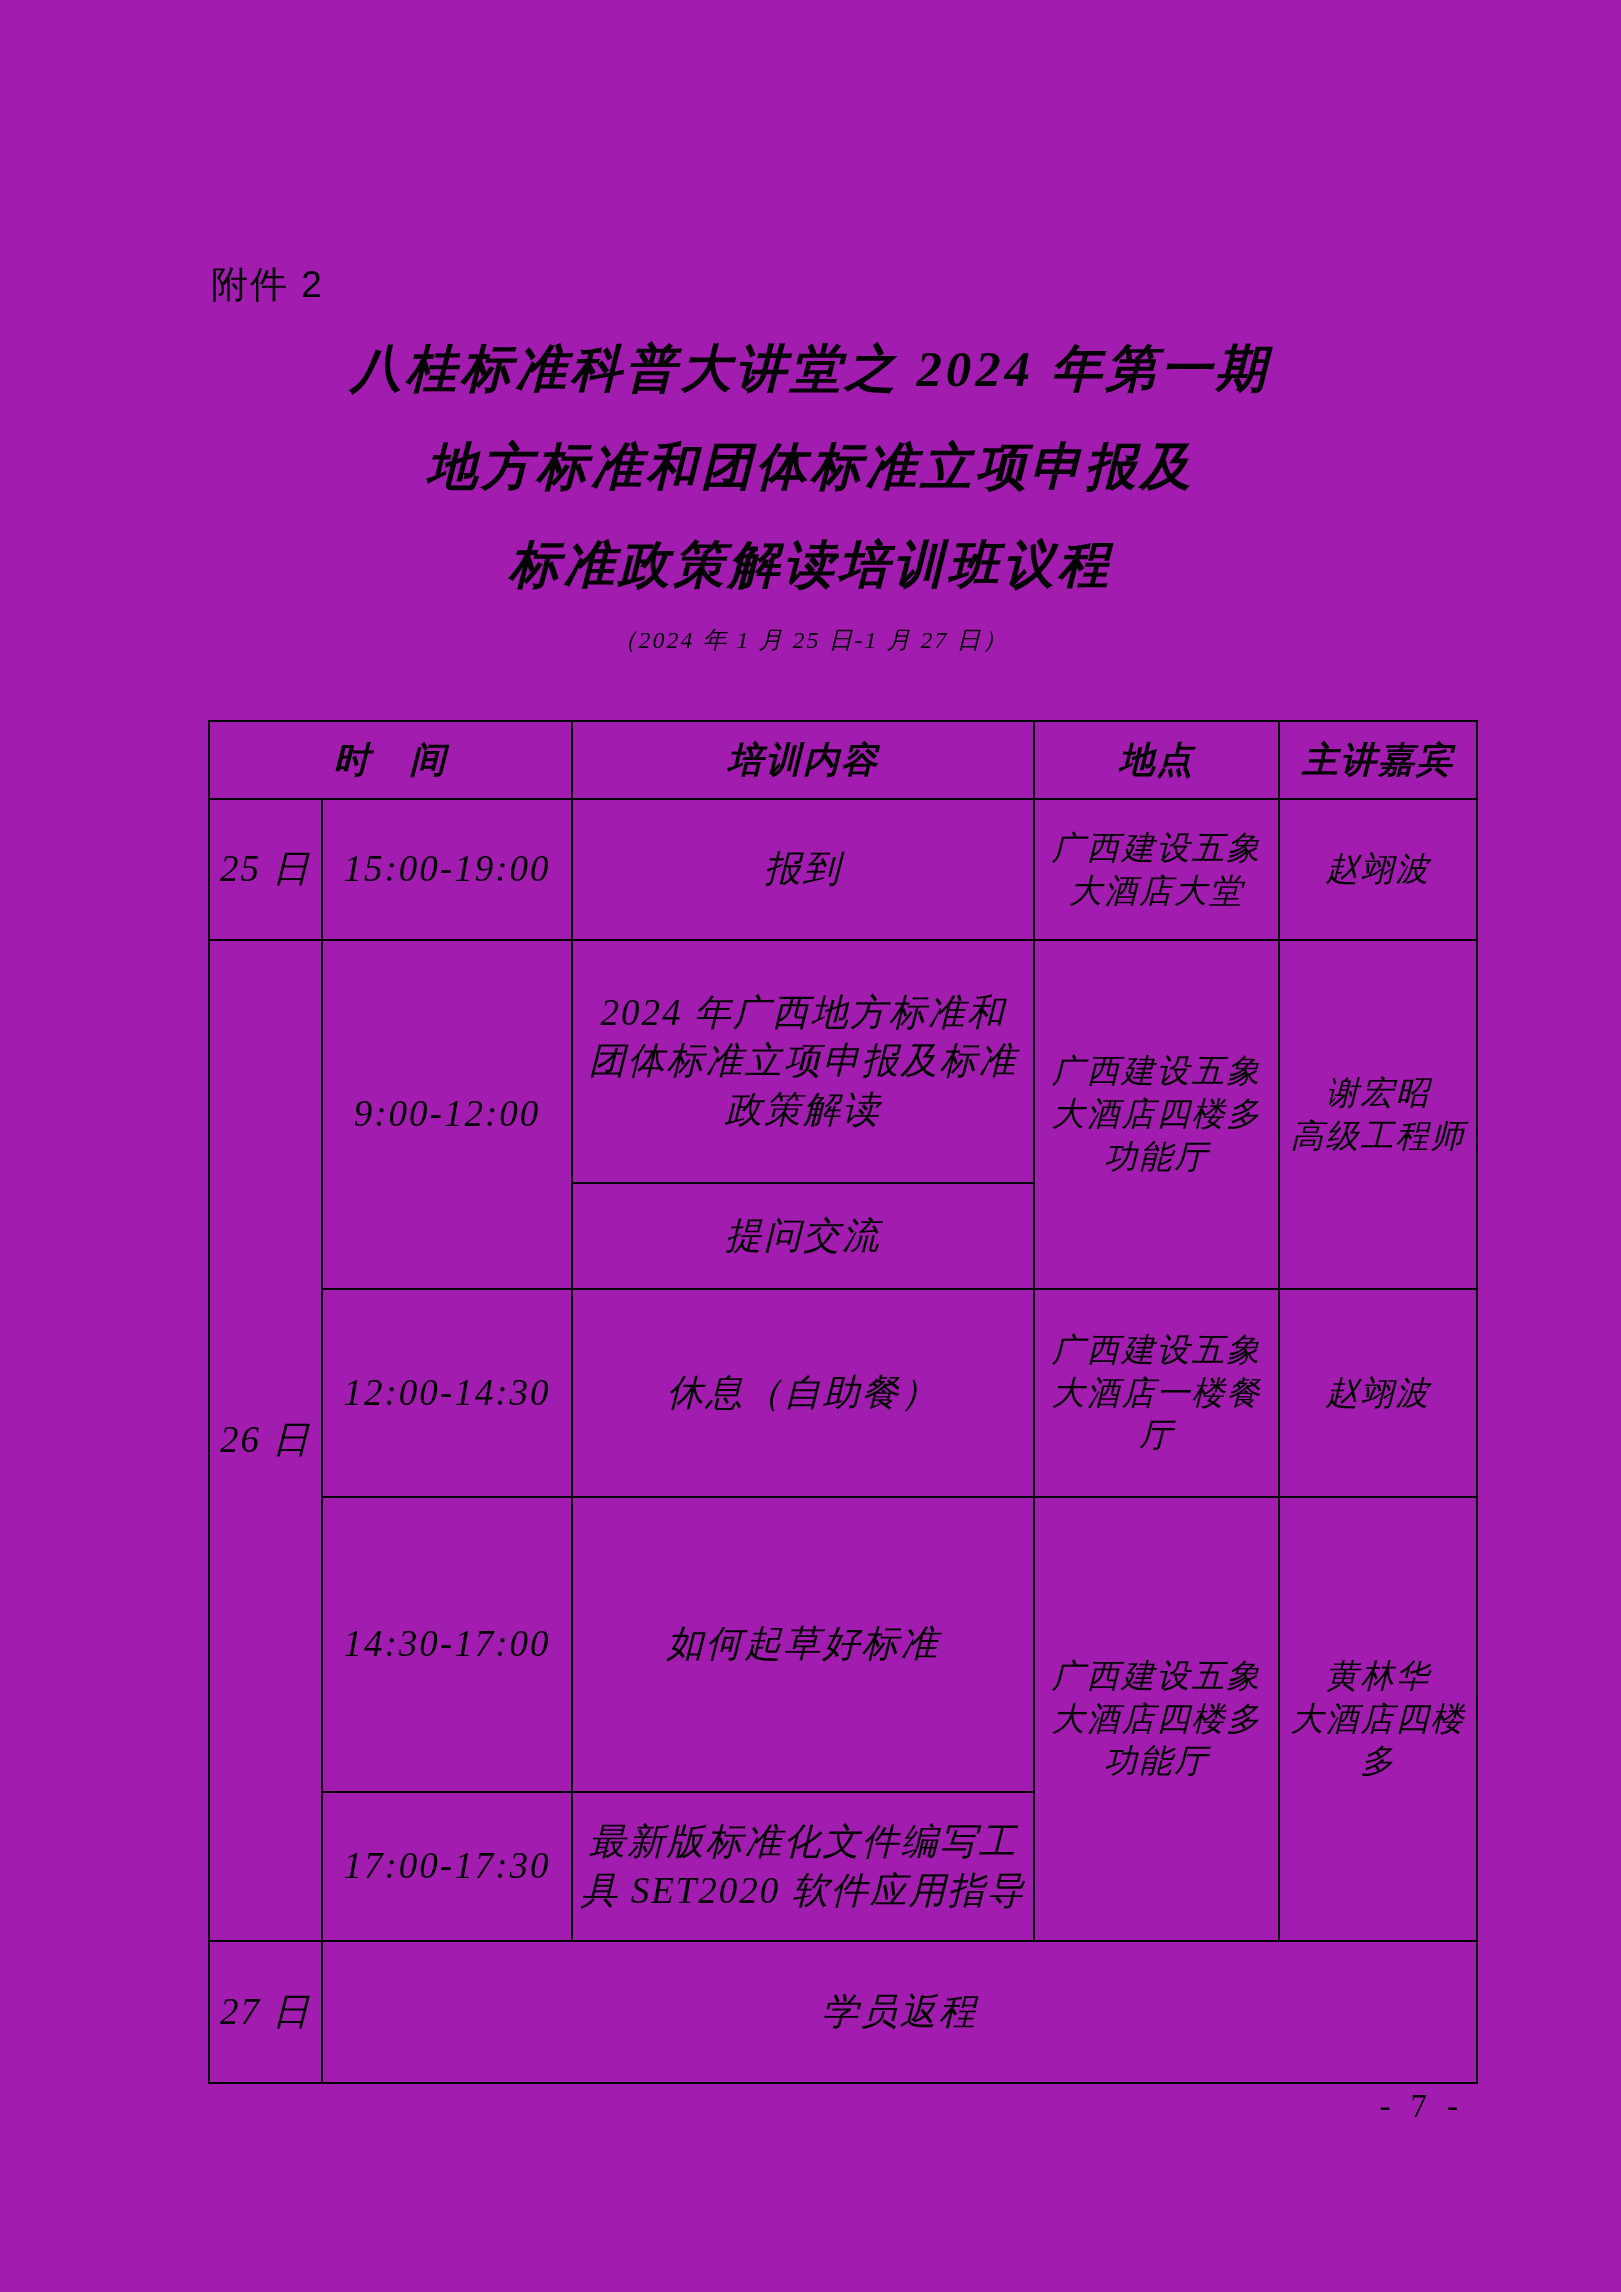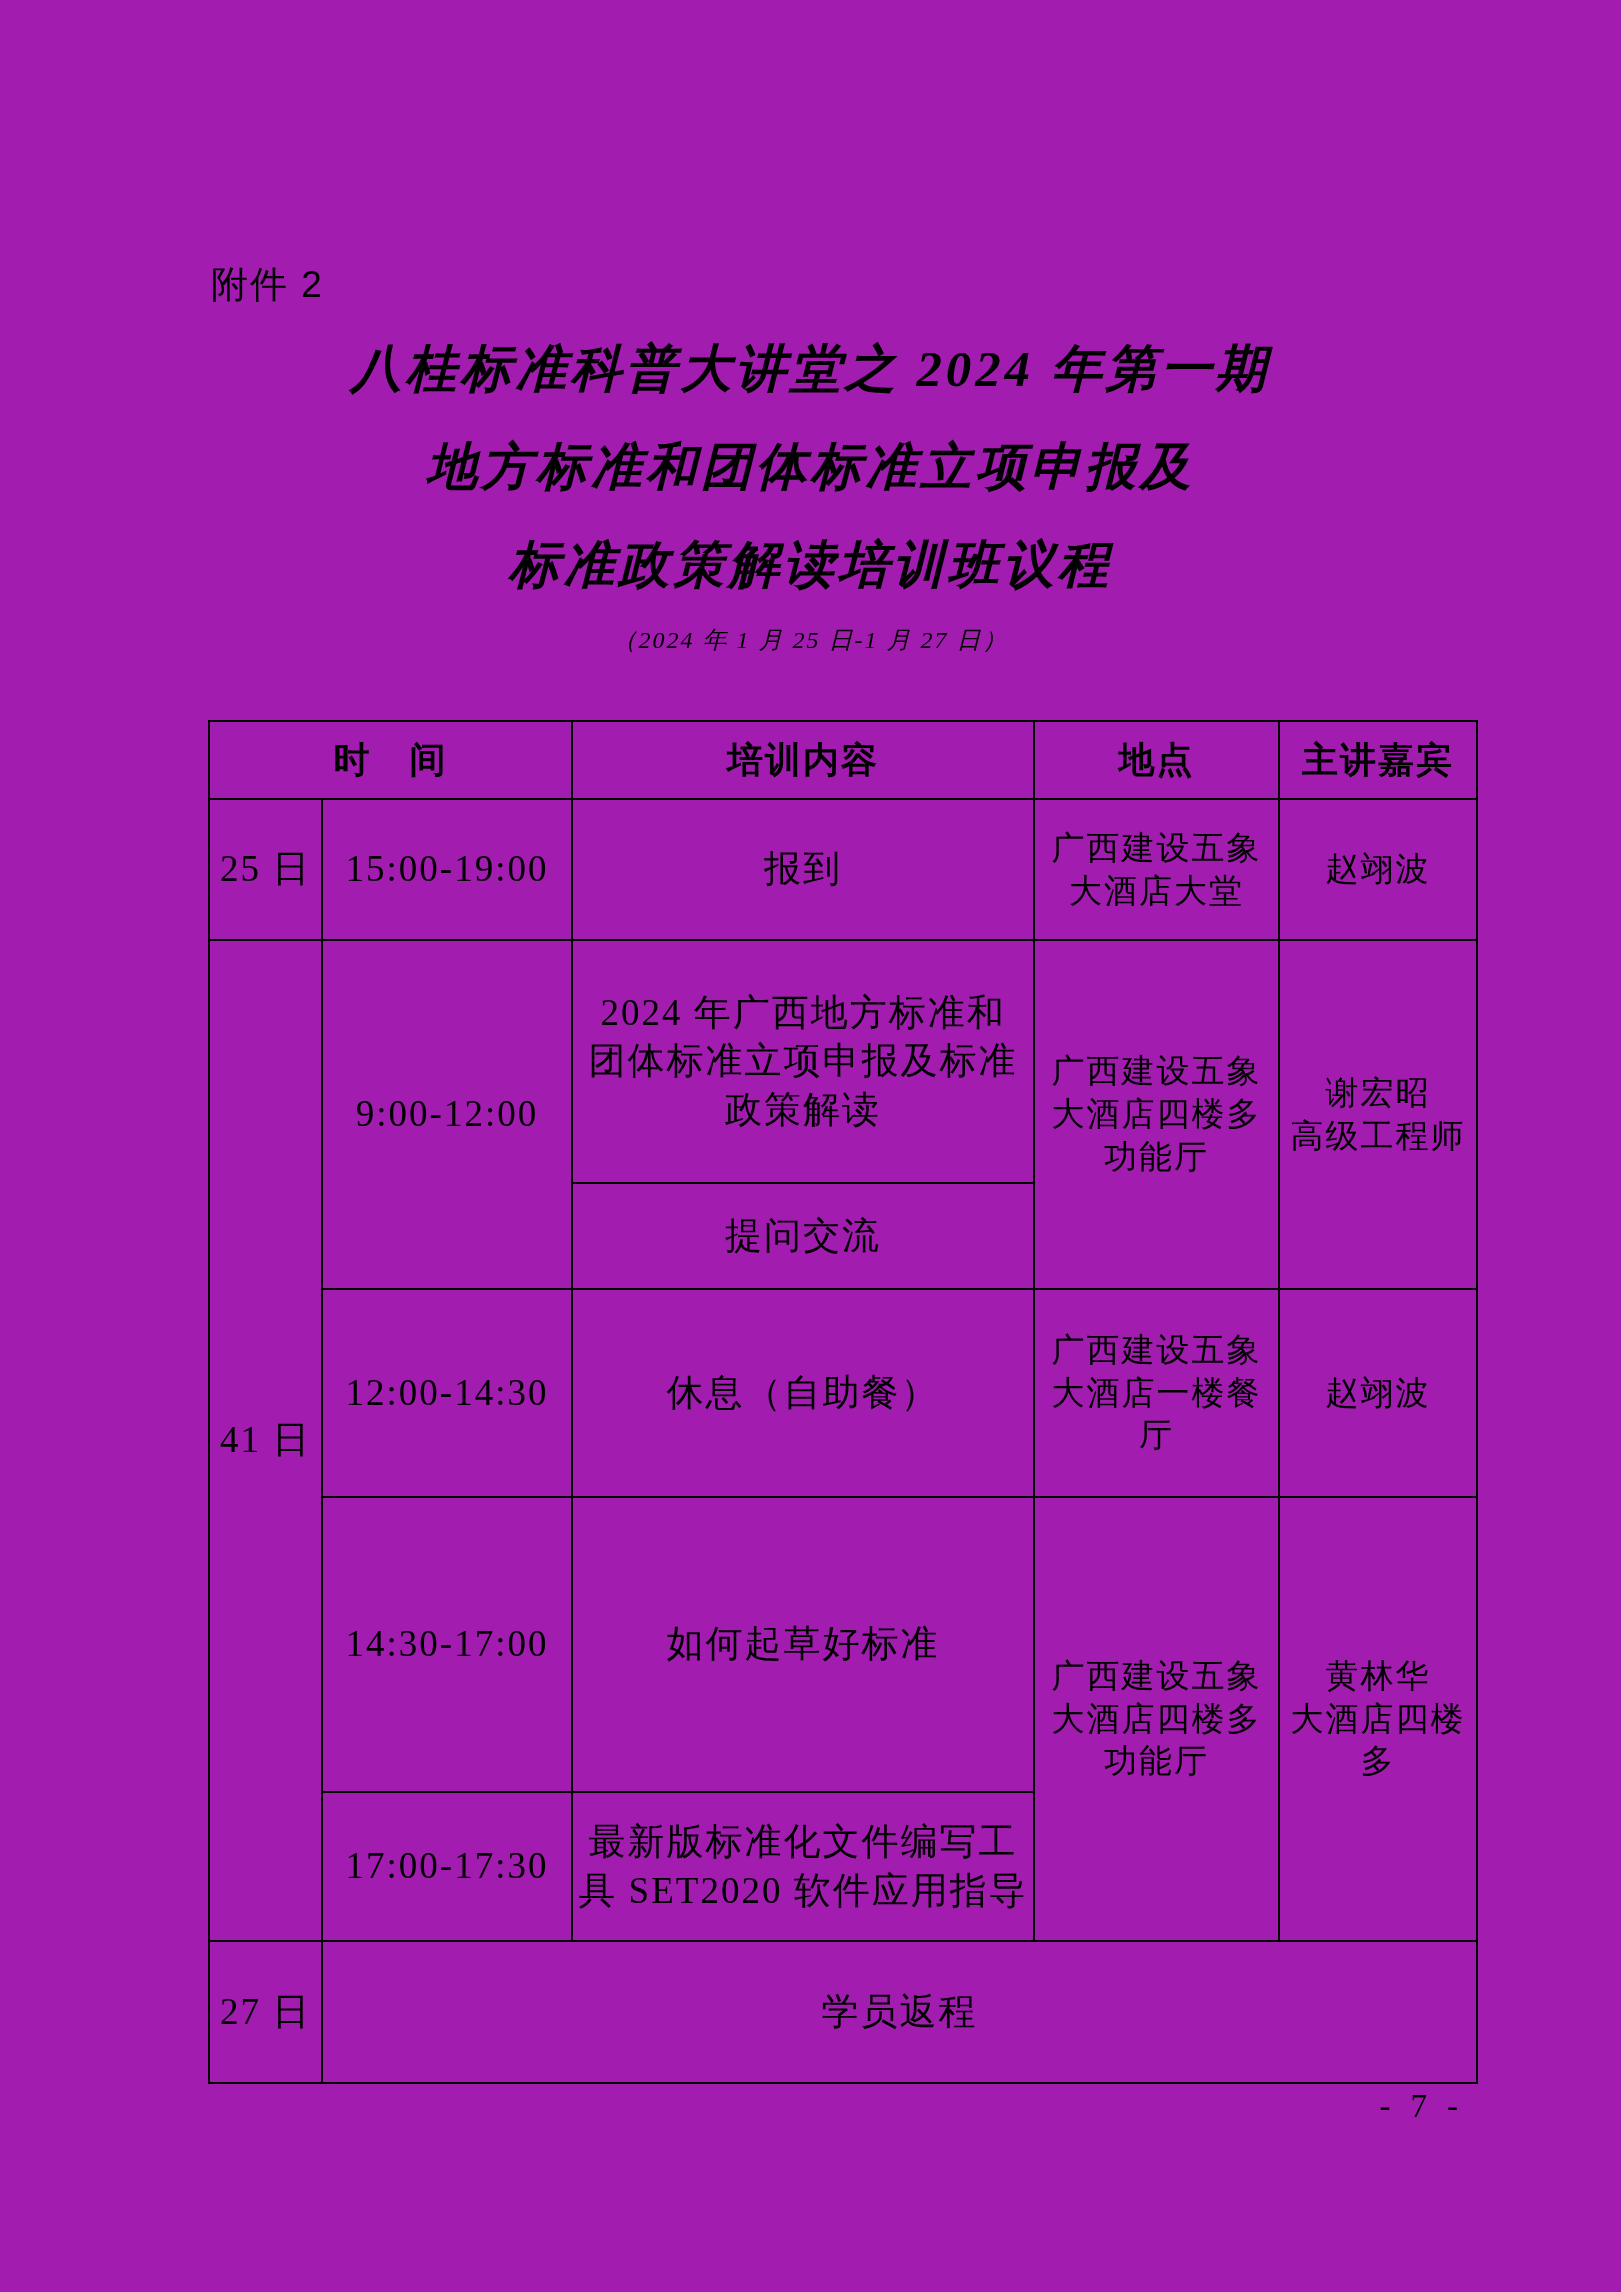--- a/index.html
+++ b/index.html
@@ -45,20 +45,21 @@
   }
 
   table.schedule {
     position: absolute;
     left: 208px;
     top: 720px;
     width: 1267px;
     border-collapse: collapse;
     table-layout: fixed;
     border: 2.9px solid #000;
+    font-style: italic;
   }
   .schedule th, .schedule td {
     border-left: 2px solid #000;
     border-right: 2px solid #000;
     border-top: 2.9px solid #000;
     border-bottom: 2.9px solid #000;
     padding: 0;
     text-align: center;
     vertical-align: middle;
     overflow: hidden;
@@ -131,21 +132,21 @@
       <tr class="r1">
         <td class="day">25 日</td>
         <td class="time">15:00-19:00</td>
         <td class="content">报到</td>
         <td class="loc multi lh70">广西建设五象
 大酒店大堂</td>
         <td class="spk">赵翊波</td>
       </tr>
 
       <tr class="r2">
-        <td class="day" rowspan="5">41 日</td>
+        <td class="day" rowspan="5">26 日</td>
         <td class="time" rowspan="2">9:00-12:00</td>
         <td class="content multi lh70">2024 年广西地方标准和
 团体标准立项申报及标准
 政策解读</td>
         <td class="loc multi lh70" rowspan="2">广西建设五象
 大酒店四楼多
 功能厅</td>
         <td class="spk multi lh70" rowspan="2">谢宏昭
 高级工程师</td>
       </tr>

